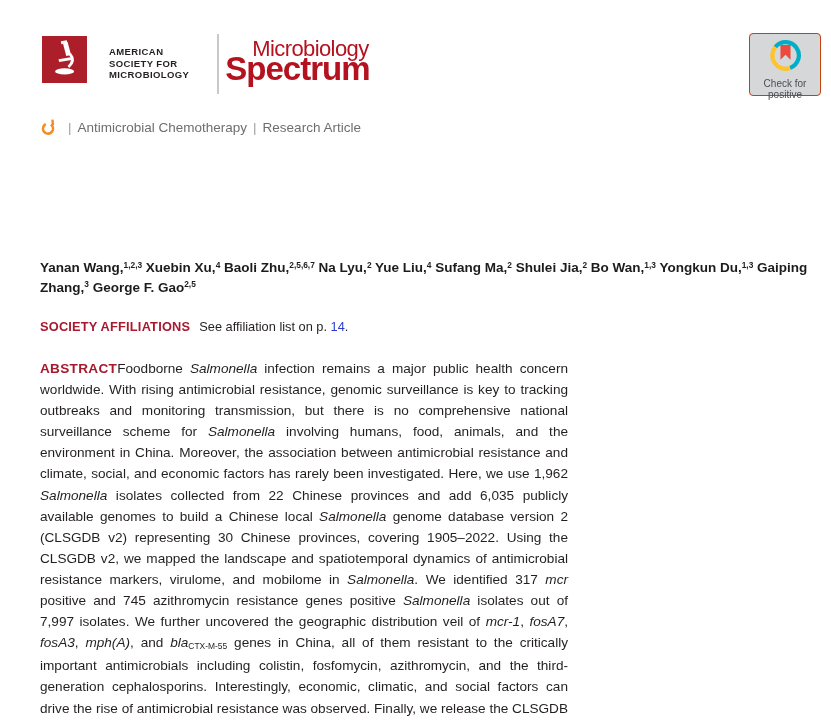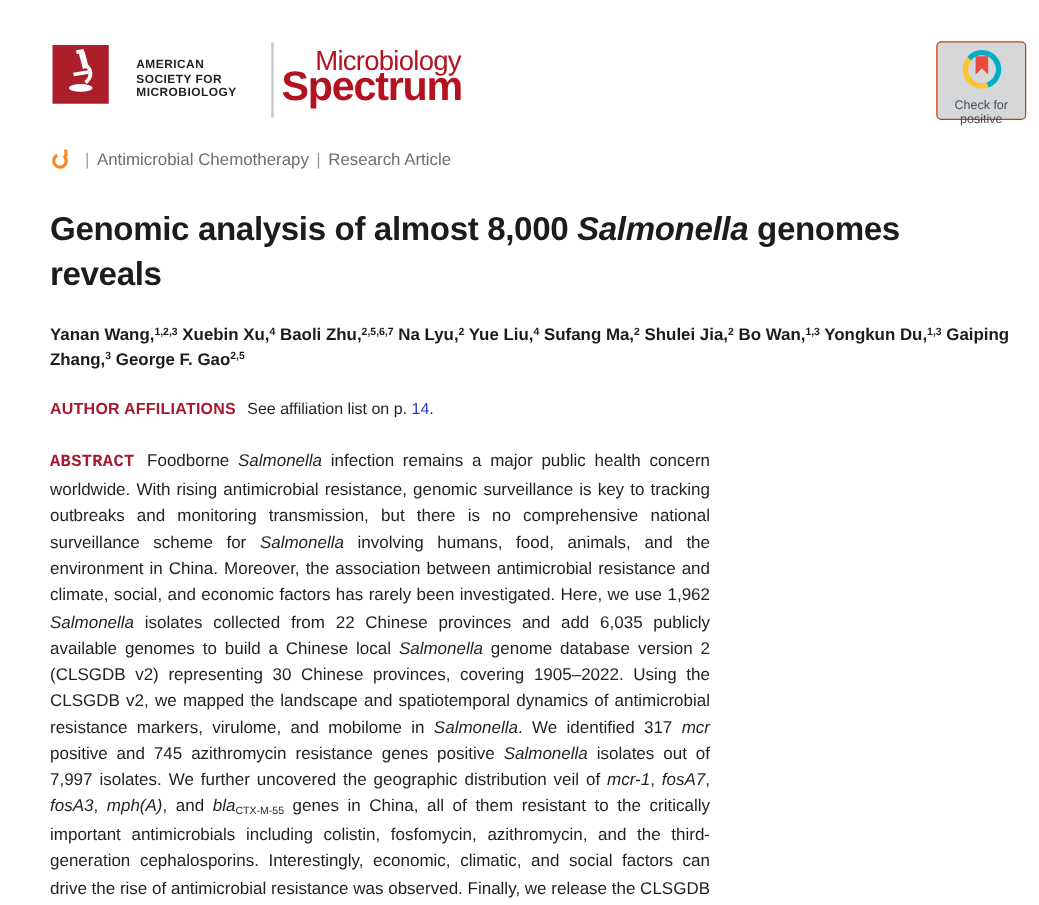--- a/index.html
+++ b/index.html
@@ -62,21 +62,21 @@
   .authors{position:absolute;left:40px;top:259px;width:784px;
     font-size:13.5px;line-height:17.5px;font-weight:bold;color:#1C1C1C;}
 
   
   .affiliations{position:absolute;left:40px;top:319px;width:600px;font-size:12.8px;}
   .aff-label{color:var(--label-red);font-weight:bold;letter-spacing:.2px;margin-right:9px;}
 
   
   .abstract{position:absolute;left:40px;top:358px;width:528px;
     font-size:13.6px;line-height:21.1px;text-align:justify;color:var(--body-text);}
-  .abs-label{color:var(--label-red);font-weight:bold;letter-spacing:.3px;margin-right:10px;font-family:Liberation Mono, monospace;}
+  .abs-label{color:var(--label-red);font-weight:bold;letter-spacing:.3px;}
 
   
   .seg-italic{font-style:italic;}
   .seg-sup{font-size:62%;position:relative;top:-.48em;}
   .seg-sub{font-size:62%;position:relative;top:.22em;}
   a.seg-link{color:var(--link-blue);text-decoration:none;cursor:pointer;}
 </style>
 </head>
 <body>
 
@@ -129,26 +129,25 @@
         <path d="M11.4 1.6 l0.6 5.6" stroke="var(--oa-orange)" stroke-width="2.4" fill="none"></path>
       </svg>
     </span>
     <span class="pipe">|</span>
     <span>Antimicrobial Chemotherapy</span>
     <span class="pipe">|</span>
     <span>Research Article</span>
   </div>
 
   <h1 class="title">
-    <div><span>Genomic analysis of almost 8,000 </span><span class="seg-italic">Salmonella</span><span> genomes reveals</span></div>
   </h1>
 
   <div class="authors"><span>Yanan Wang,</span><span class="seg-sup">1,2,3</span><span> Xuebin Xu,</span><span class="seg-sup">4</span><span> Baoli Zhu,</span><span class="seg-sup">2,5,6,7</span><span> Na Lyu,</span><span class="seg-sup">2</span><span> Yue Liu,</span><span class="seg-sup">4</span><span> Sufang Ma,</span><span class="seg-sup">2</span><span> Shulei Jia,</span><span class="seg-sup">2</span><span> Bo Wan,</span><span class="seg-sup">1,3</span><span> Yongkun Du,</span><span class="seg-sup">1,3</span><span> Gaiping Zhang,</span><span class="seg-sup">3</span><span> George F. Gao</span><span class="seg-sup">2,5</span></div>
 
   <div class="affiliations">
-    <span class="aff-label">AUTHOR AFFILIATIONS</span><span><span>See affiliation list on p. </span><a class="seg-link">14</a><span>.</span></span>
+    <span class="aff-label">SOCIETY AFFILIATIONS</span><span><span>See affiliation list on p. </span><a class="seg-link">14</a><span>.</span></span>
   </div>
 
   <div class="abstract">
     <span class="abs-label">ABSTRACT</span><span><span>Foodborne </span><span class="seg-italic">Salmonella</span><span> infection remains a major public health concern worldwide. With rising antimicrobial resistance, genomic surveillance is key to tracking outbreaks and monitoring transmission, but there is no comprehensive national surveillance scheme for </span><span class="seg-italic">Salmonella</span><span> involving humans, food, animals, and the environment in China. Moreover, the association between antimicrobial resistance and climate, social, and economic factors has rarely been investigated. Here, we use 1,962 </span><span class="seg-italic">Salmonella</span><span> isolates collected from 22 Chinese provinces and add 6,035 publicly available genomes to build a Chinese local </span><span class="seg-italic">Salmonella</span><span> genome database version 2 (CLSGDB v2) representing 30 Chinese provinces, covering 1905–2022. Using the CLSGDB v2, we mapped the landscape and spatiotemporal dynamics of antimicrobial resistance markers, virulome, and mobilome in </span><span class="seg-italic">Salmonella</span><span>. We identified 317 </span><span class="seg-italic">mcr</span><span> positive and 745 azithromycin resistance genes positive </span><span class="seg-italic">Salmonella</span><span> isolates out of 7,997 isolates. We further uncovered the geographic distribution veil of </span><span class="seg-italic">mcr-1</span><span>, </span><span class="seg-italic">fosA7</span><span>, </span><span class="seg-italic">fosA3</span><span>, </span><span class="seg-italic">mph(A)</span><span>, and </span><span class="seg-italic">bla</span><span class="seg-sub">CTX-M-55</span><span> genes in China, all of them resistant to the critically important antimicrobials including colistin, fosfomycin, azithromycin, and the third-generation cephalosporins. Interestingly, economic, climatic, and social factors can drive the rise of antimicrobial resistance was observed. Finally, we release the CLSGDB v2 as an open-access database and thus can assist surveillance studies tracking 164 </span></span>
   </div>
 
 </div>
 
 </body></html>

